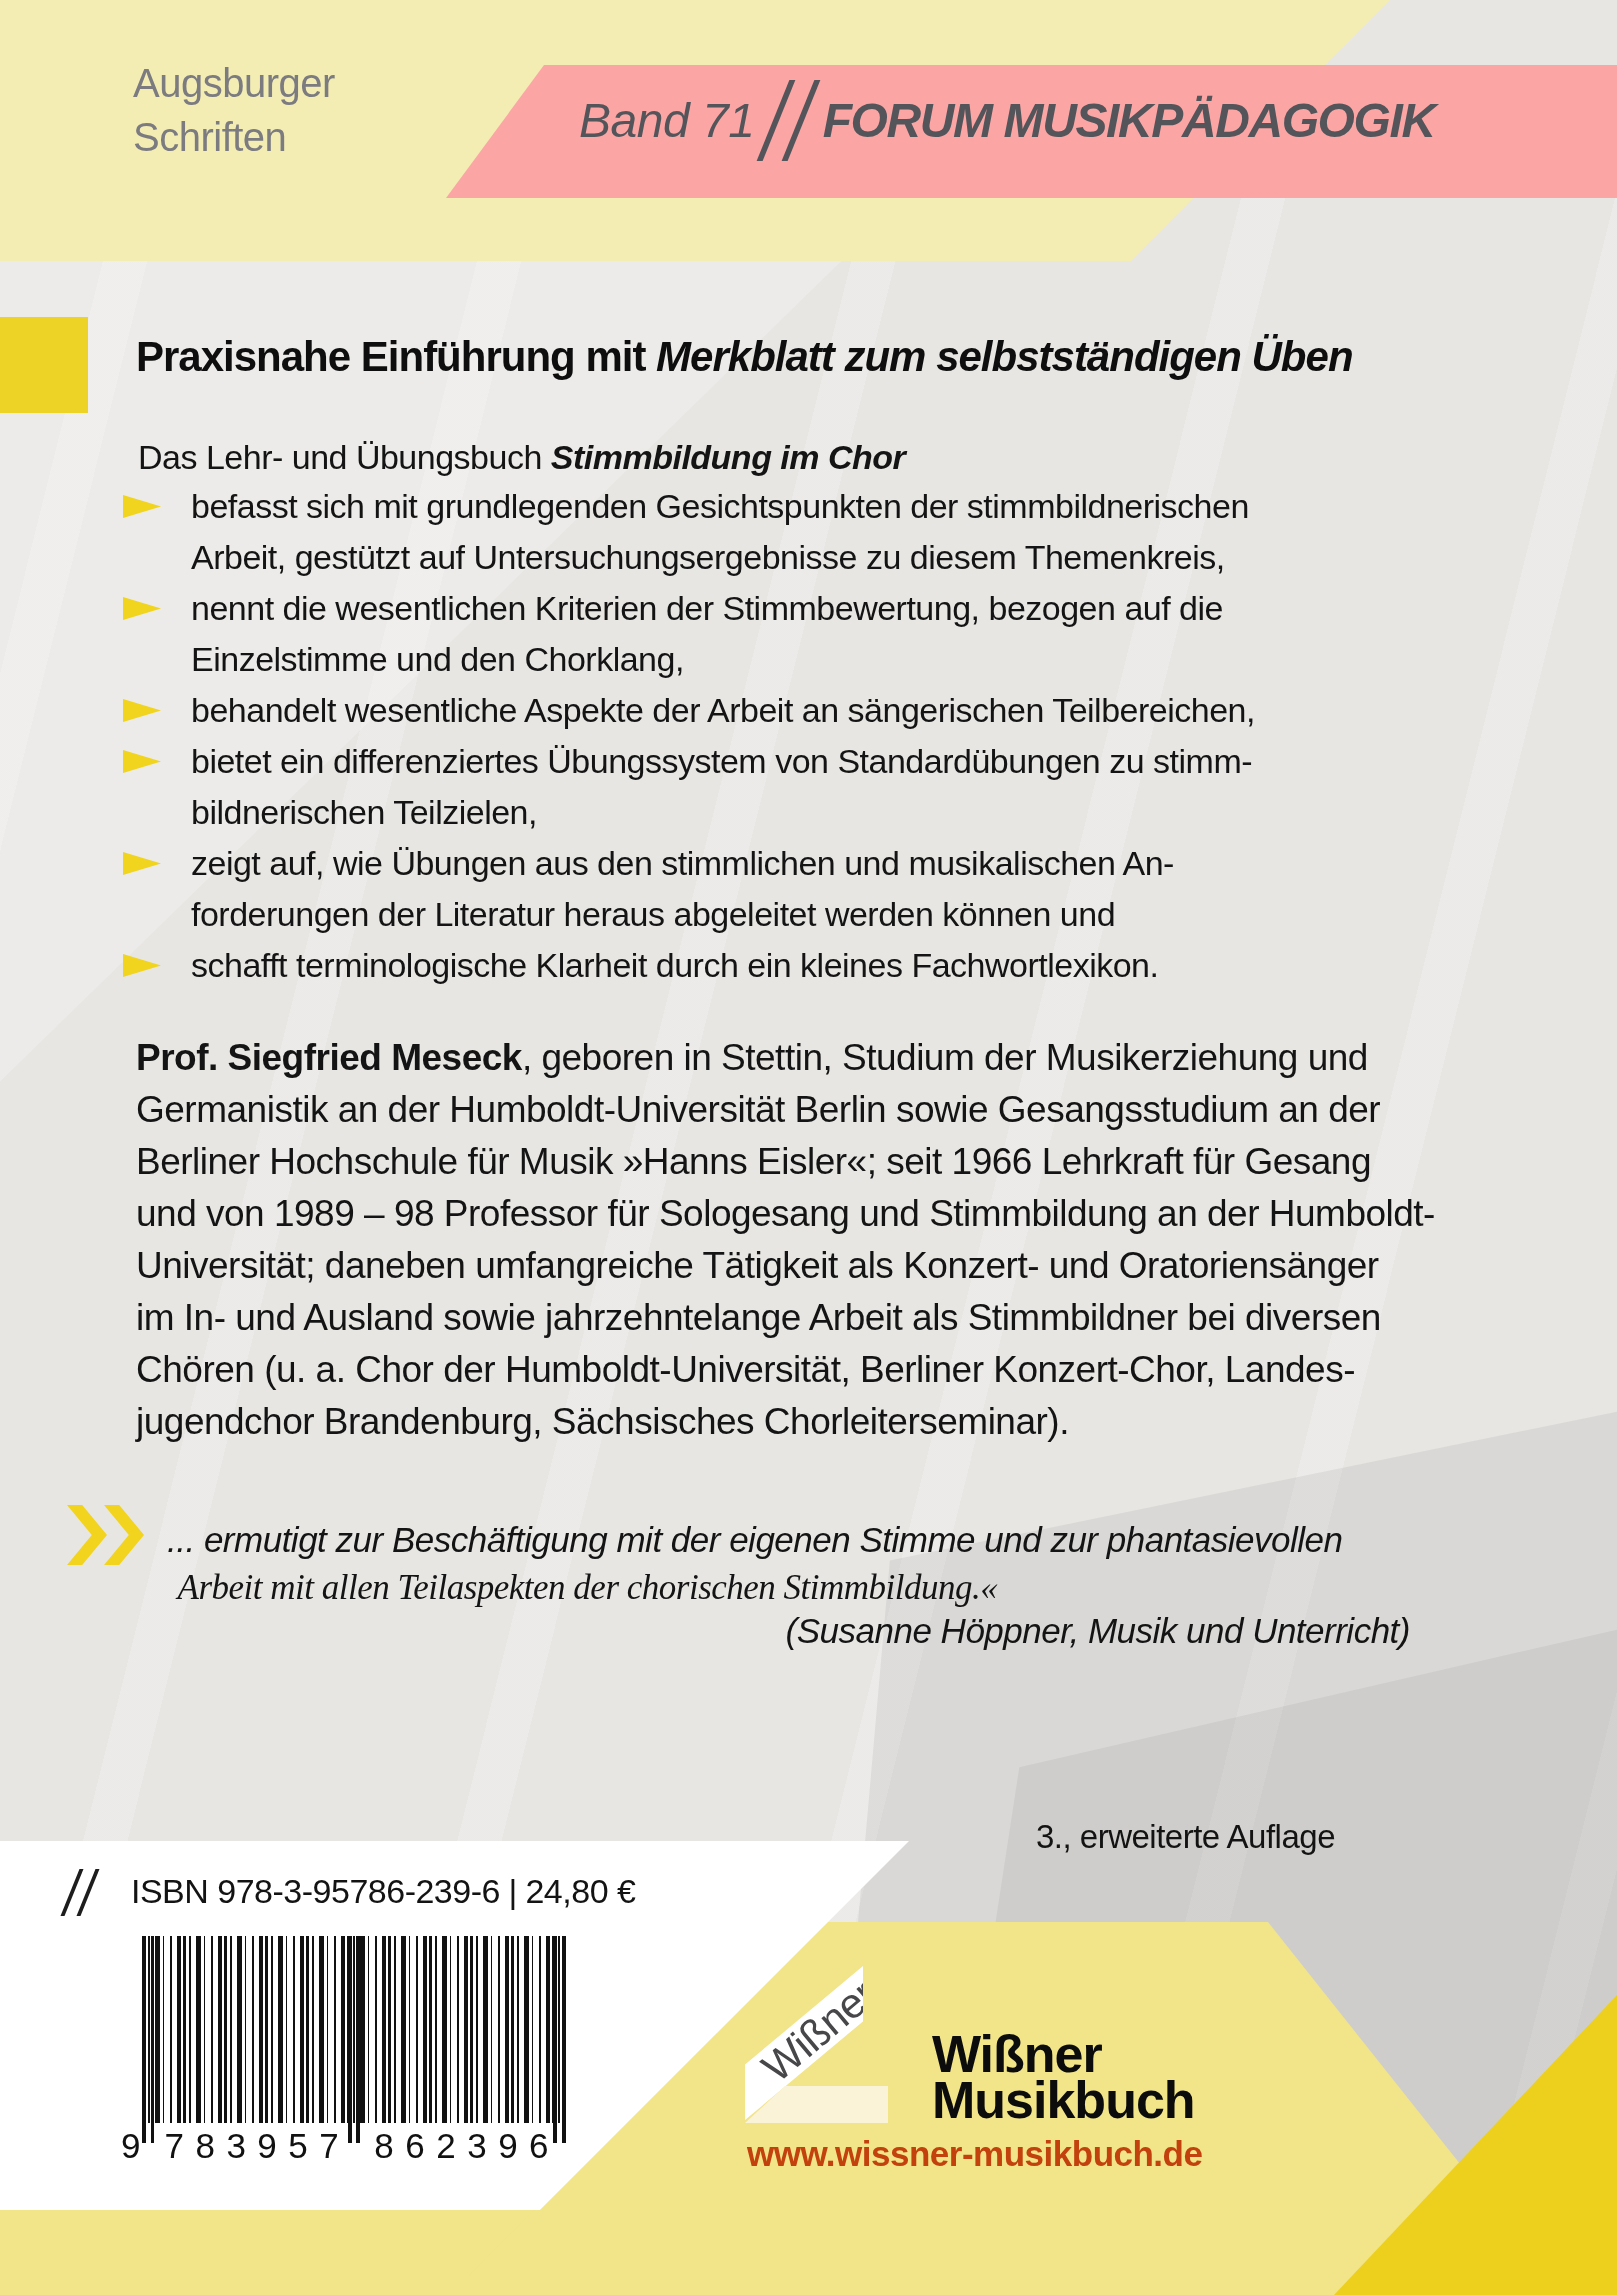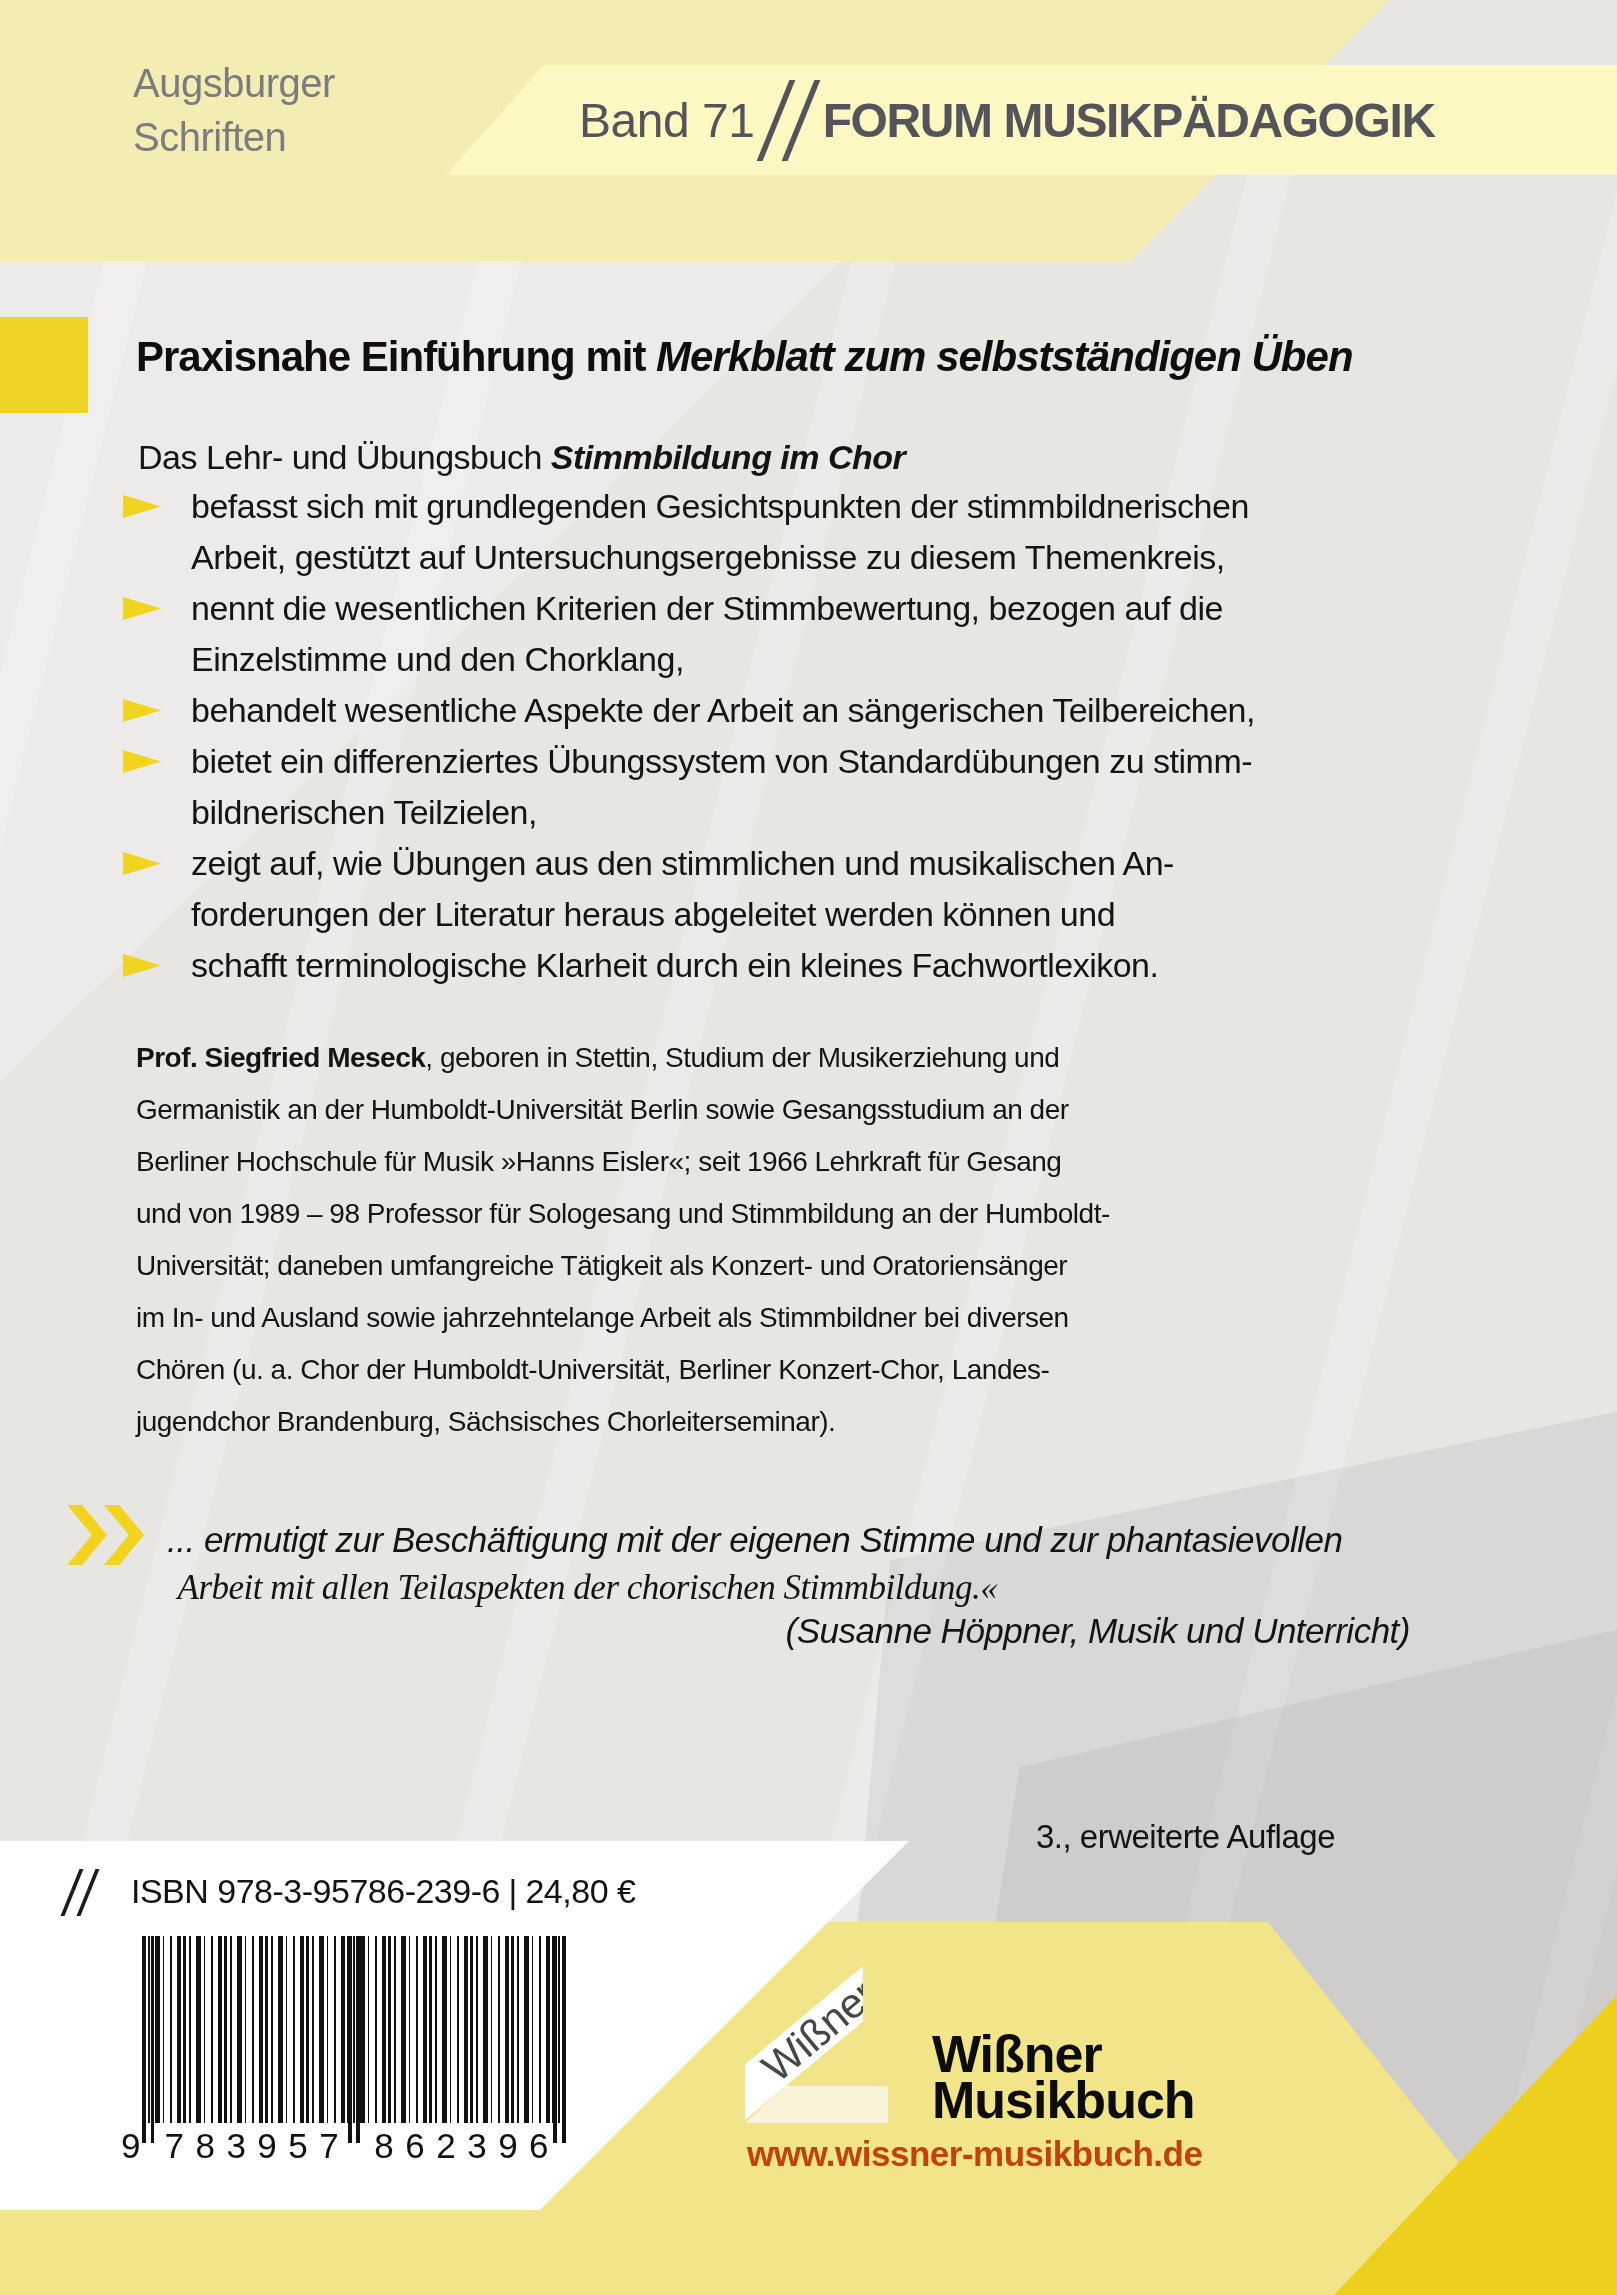--- a/index.html
+++ b/index.html
@@ -37,23 +37,24 @@
   .top-band{
     left:0; top:0; width:1618px; height:261px;
     clip-path:polygon(0 0, 1390px 0, 1131px 100%, 0 100%);
     background:#f3edb4;
   }
   .series-block{
     left:133px; top:56px; line-height:54px;
     font-size:40px; letter-spacing:-0.5px; color:#7b7b80;
   }
   .banner{
-    left:0; top:65px; width:1618px; height:110px;
+    left:0; top:65px; width:1618px; height:133px;
     clip-path:polygon(544px 0, 100% 0, 100% 100%, 446px 100%);
-    background:#fef9c3;
+    background:#fca5a5;
+    font-style:italic;
   }
   .banner-content{
     position:absolute; left:579px; top:0; height:110px;
     display:flex; align-items:center; gap:19px; color:#54555a;
   }
   .banner-band{font-size:48px; letter-spacing:-0.5px;}
   .banner-series{font-size:48px; font-weight:700; letter-spacing:-1.4px;}
   .dslash{display:flex; gap:18px;}
   .dslash span{display:block; width:6.2px; height:81px; background:#54555a; transform:skewX(-22deg);}
   
@@ -68,21 +69,21 @@
   .intro .itb{font-style:italic; font-weight:700;}
   .bullets{left:123px; top:481px; width:1377px;}
   .bullet-item{position:relative; padding-left:68px; font-size:34px; line-height:51px; letter-spacing:-0.5px;}
   .bullet-item .ln{display:block; white-space:nowrap;}
   .bullet-item .ln:empty{display:none;}
   .bullet-marker{
     position:absolute; left:0; top:14px; width:38px; height:23px;
     background:#f0d41e; clip-path:polygon(0 0, 100% 50%, 0 100%);
   }
   
-  .bio{left:136px; top:1032px; font-size:28px; line-height:52px; letter-spacing:-0.5px;}
+  .bio{left:136px; top:1032px; font-size:37px; line-height:52px; letter-spacing:-0.5px;}
   .bio .ln{display:block; white-space:nowrap;}
   .bio .bold{font-weight:700;}
   
   .quote-icon{left:67px; top:1505px; width:77px; height:60px;}
   .quote-icon i{
     position:absolute; top:0; width:40px; height:60px; background:#f2d41e;
     clip-path:polygon(0 0, 38% 0, 100% 50%, 38% 100%, 0 100%, 62% 50%);
   }
   .quote-icon i.c1{left:0;} .quote-icon i.c2{left:37px;}
   .quote-text{left:167px; top:1516px; font-size:35px; font-style:italic; line-height:48px; letter-spacing:-0.5px;}

